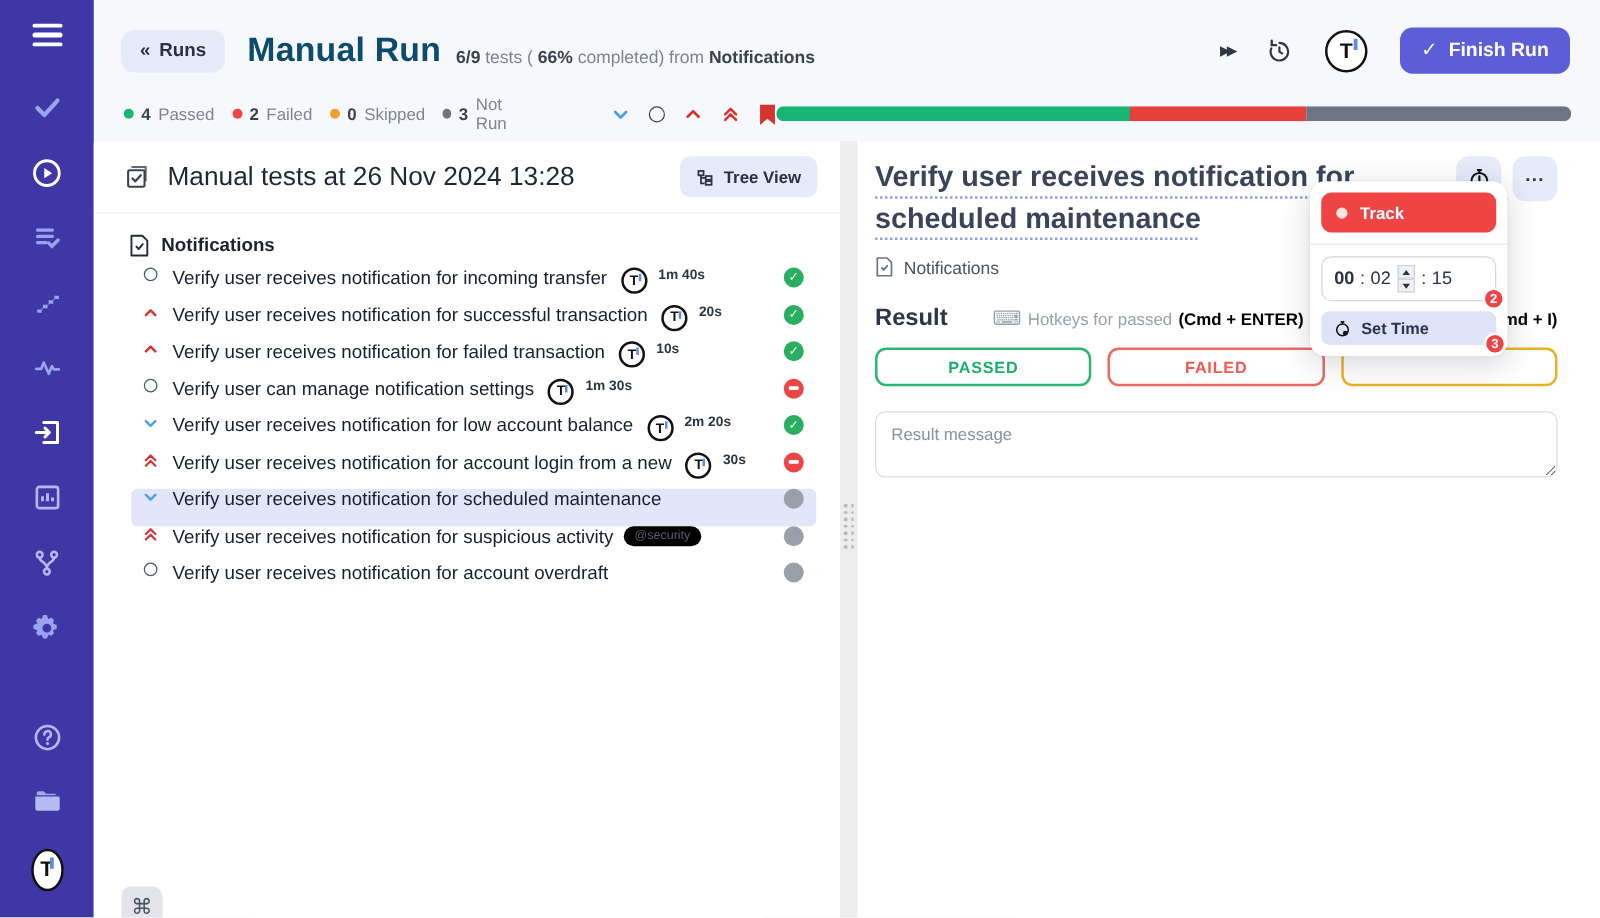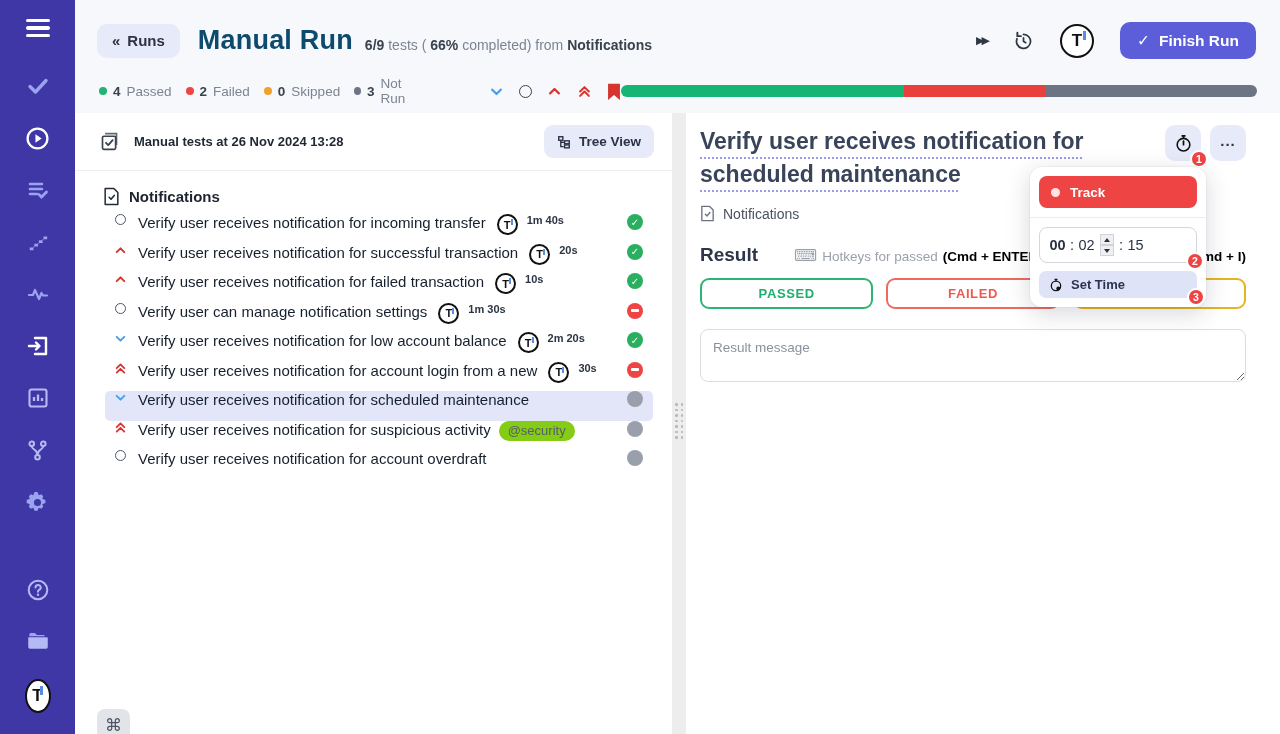--- a/index.html
+++ b/index.html
@@ -51,33 +51,33 @@
   .content { flex:1; display:flex; min-height:0; }
   .left-panel { width:597px; background:#fff; flex-shrink:0; display:flex; flex-direction:column; position:relative; }
   .v-divider { width:14px; background:#ededee; position:relative; cursor:col-resize; flex-shrink:0; }
   .drag-dots { position:absolute; top:290px; left:50%; transform:translateX(-50%); display:flex; flex-direction:column; gap:3px; }
   .drag-dots span { display:flex; gap:3px; }
   .drag-dots i { width:2.5px; height:2.5px; border-radius:50%; background:#b4b8bf; display:block; }
   .right-panel { flex:1; background:#fff; padding:12px 34px 0 14px; position:relative; min-width:0; }
 
   
   .lp-header { display:flex; align-items:center; padding:12px 18px 12px 24px; }
-  .lp-title { font-size:13px; font-weight:bold; color:#1f2733; margin-left:14px; }
+  .lp-title { font-size:21px; font-weight:normal; color:#1f2733; margin-left:14px; }
   .tree-btn { margin-left:auto; background:#e7eaf9; border:none; border-radius:9px; height:33px; padding:0 13px; font-size:13.5px; font-weight:bold; color:#2b3245; display:flex; align-items:center; gap:8px; cursor:pointer; font-family:inherit; }
   .lp-sep { height:1px; background:#eceef1; }
   .suite-row { display:flex; align-items:center; gap:9px; padding:16px 18px 8px 28px; font-size:15px; font-weight:bold; color:#1d2430; }
   .test-list { padding:0 19px 0 30px; }
   .test-row { display:flex; align-items:flex-start; height:29.5px; padding:0 10px 0 8px; border-radius:5px; cursor:pointer; }
   .test-row.selected { background:#e3e6f8; }
   .prio { width:15px; display:flex; justify-content:center; flex-shrink:0; }
   .prio .circle-o { width:11px; height:11px; border-color:#4c5669; }
   .row-title { font-size:15px; font-weight:500; color:#16202e; margin-left:10px; white-space:nowrap; }
   .test-row .t-logo { margin-left:11px; }
   .dur { font-size:11px; font-weight:bold; color:#2c3543; margin-left:9px; white-space:nowrap; }
-  .tag-pill { margin-left:8px; background:#84cc16; color:#565e6b; font-size:13px; border-radius:10px; padding:2.5px 9px; }
+  .tag-pill { margin-left:8px; background:#000000; color:#565e6b; font-size:10px; border-radius:10px; padding:2.5px 9px; }
   .row-status { margin-left:auto; width:16px; height:16px; border-radius:50%; flex-shrink:0; display:flex; align-items:center; justify-content:center; }
   .st-passed { background:#2aae60; color:#fff; font-size:10px; font-weight:bold; }
   .st-failed { background:#ee4444; }
   .st-failed::after { content:""; width:8px; height:2.2px; background:#fff; border-radius:1px; }
   .st-notrun { background:#9aa0ab; }
   .cmd-btn { position:absolute; bottom:-7px; left:22px; width:33px; height:32px; background:#e2e4e9; border:none; border-radius:8px; font-size:17px; color:#4b5563; cursor:pointer; }
 
   
   .rp-head { display:flex; align-items:flex-start; }
   .rp-title { font-size:23px; line-height:33px; font-weight:bold; color:#39445a; width:468px; text-decoration:underline dotted #9b9bee; text-decoration-thickness:2px; text-underline-offset:8px; }
@@ -95,21 +95,21 @@
   .hk-spacer { display:inline-block; width:148px; }
   .verdicts { display:flex; gap:13px; margin-top:12px; }
   .verdict { flex:1; height:31px; border-radius:9px; background:#fff; font-size:13px; font-weight:bold; letter-spacing:.6px; cursor:pointer; font-family:inherit; }
   .verdict.pass { border:2px solid #2bb673; color:#1fae6e; }
   .verdict.fail { border:2px solid #ee6a61; color:#ee5a50; }
   .verdict.skip { border:2px solid #e6b422; color:#d5a312; }
   .msg-box { margin-top:20px; width:100%; height:53px; border:1px solid #d9dce1; border-radius:8px; resize:vertical; padding:10px 12px; font-size:13.5px; font-family:inherit; color:#333; background:#fff; }
   .msg-box::placeholder { color:#8a919d; }
 
   
-  .popup { position:absolute; top:54px; right:74px; width:176px; background:#fff; border-radius:12px; box-shadow:0 6px 24px rgba(30,35,60,.18), 0 0 0 1px rgba(0,0,0,.03); padding:9px; z-index:5; }
+  .popup { position:absolute; top:32px; right:74px; width:158px; background:#fff; border-radius:12px; box-shadow:0 6px 24px rgba(30,35,60,.18), 0 0 0 1px rgba(0,0,0,.03); padding:9px; z-index:5; }
   .track-btn { width:100%; height:32px; background:#ee4443; border:none; border-radius:8px; color:#fff; font-size:13.5px; font-weight:bold; display:flex; align-items:center; gap:10px; padding:0 12px; cursor:pointer; font-family:inherit; }
   .track-btn i { width:9px; height:9px; border-radius:50%; background:#ffe3e3; }
   .popup-sep { height:1px; background:#ececee; margin:9px -9px; }
   .time-box { border:1px solid #d4d7dd; border-radius:8px; height:36px; display:flex; align-items:center; padding:0 9px; position:relative; font-size:14.5px; color:#2a3342; gap:4px; }
   .time-box .tt { min-width:17px; text-align:center; cursor:text; }
   .time-box .h { font-weight:bold; }
   .spinner { display:flex; flex-direction:column; width:14px; margin:0 1px; }
   .spinner button { height:11px; border:1px solid #cfd3da; background:#eef0f3; cursor:pointer; padding:0; position:relative; }
   .spinner button::after { content:""; position:absolute; left:50%; top:50%; transform:translate(-50%,-50%); border-left:3.5px solid transparent; border-right:3.5px solid transparent; }
   .spinner .up::after { border-bottom:4px solid #333; }

